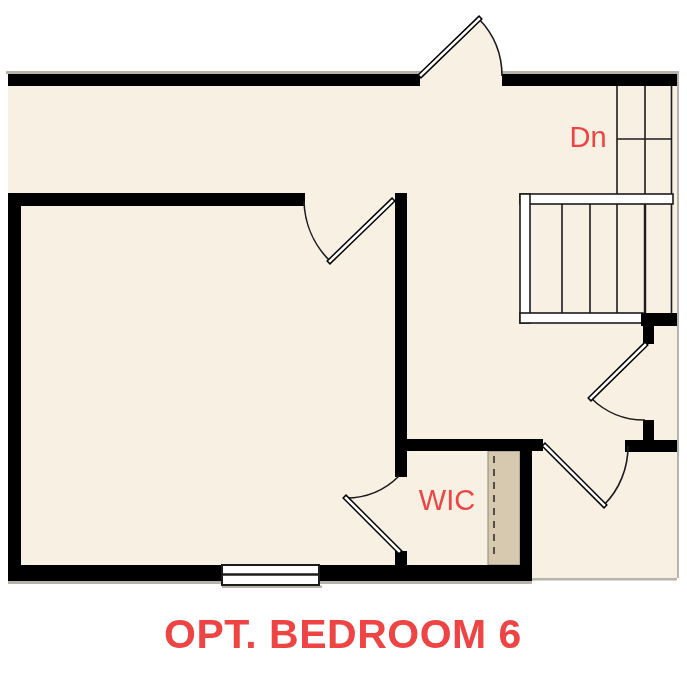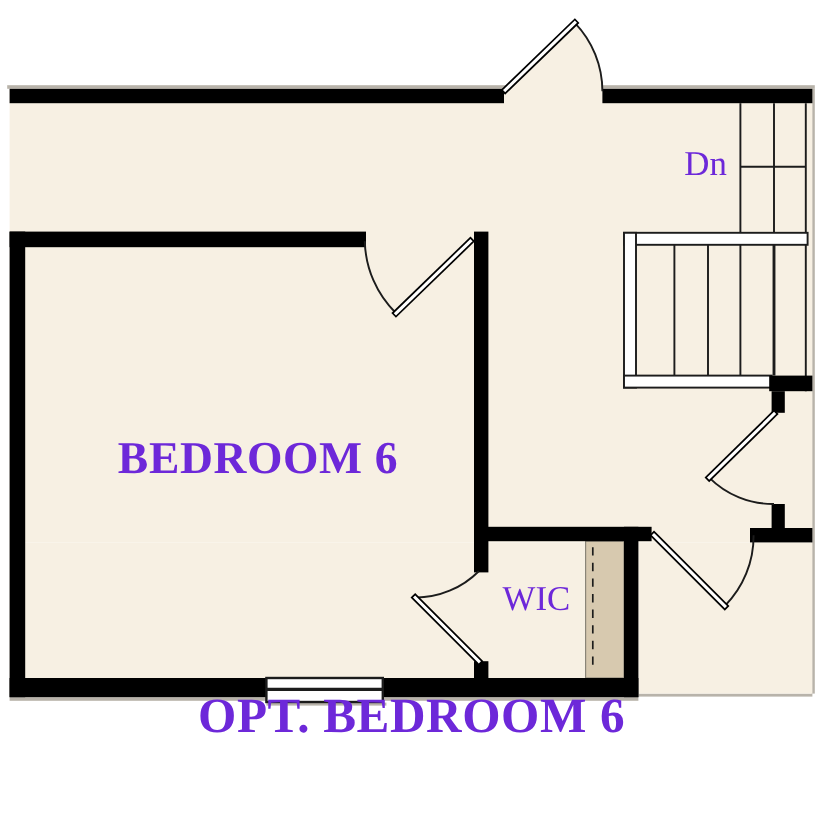--- a/index.html
+++ b/index.html
@@ -7,28 +7,28 @@
     position:relative;
     width:687px;height:687px;
     background:#ffffff;
     overflow:hidden;
     font-family:"Liberation Sans", sans-serif;
   }
   #plan-svg{position:absolute;left:0;top:0;}
   .plan-label{
     position:absolute;
     transform:translate(-50%,-50%);
-    color:#6d28d9;
+    color:#ef4444;
     white-space:nowrap;
-    -webkit-user-select:none;user-select:none;font-family:Liberation Serif, serif;
+    -webkit-user-select:none;user-select:none;
   }
   #bedroom-label{left:215px;top:382px;font-size:38px;font-weight:bold;letter-spacing:.5px;}
   #wic-label{left:447px;top:500px;font-size:29px;}
   #dn-label{left:588px;top:137px;font-size:29px;}
-  #plan-title{left:343px;top:596px;font-size:41px;font-weight:bold;letter-spacing:.5px;}
+  #plan-title{left:343px;top:634px;font-size:41px;font-weight:bold;letter-spacing:.5px;}
 </style>
 </head>
 <body>
 
 <div id="stage">
 
   <svg id="plan-svg" width="687" height="687" viewBox="0 0 687 687" xmlns="http://www.w3.org/2000/svg">
 
     <g fill="#b8b3aa">
       <rect x="6" y="71" width="673" height="3"></rect>
@@ -104,18 +104,17 @@
     </g>
     <g stroke="#ffffff" stroke-width="2.6" stroke-linecap="square" fill="none">
       <line x1="421" y1="75" x2="479" y2="19"></line>
       <line x1="392" y1="201" x2="330" y2="261"></line>
       <line x1="645" y1="345" x2="591" y2="398"></line>
       <line x1="545" y1="446" x2="604" y2="505"></line>
       <line x1="399" y1="551" x2="346" y2="498"></line>
     </g>
   </svg>
 
-  <div class="plan-label" id="bedroom-label">BEDROOM 6</div>
   <div class="plan-label" id="wic-label">WIC</div>
   <div class="plan-label" id="dn-label">Dn</div>
   <div class="plan-label" id="plan-title">OPT. BEDROOM 6</div>
 
 </div>
 
 </body></html>

